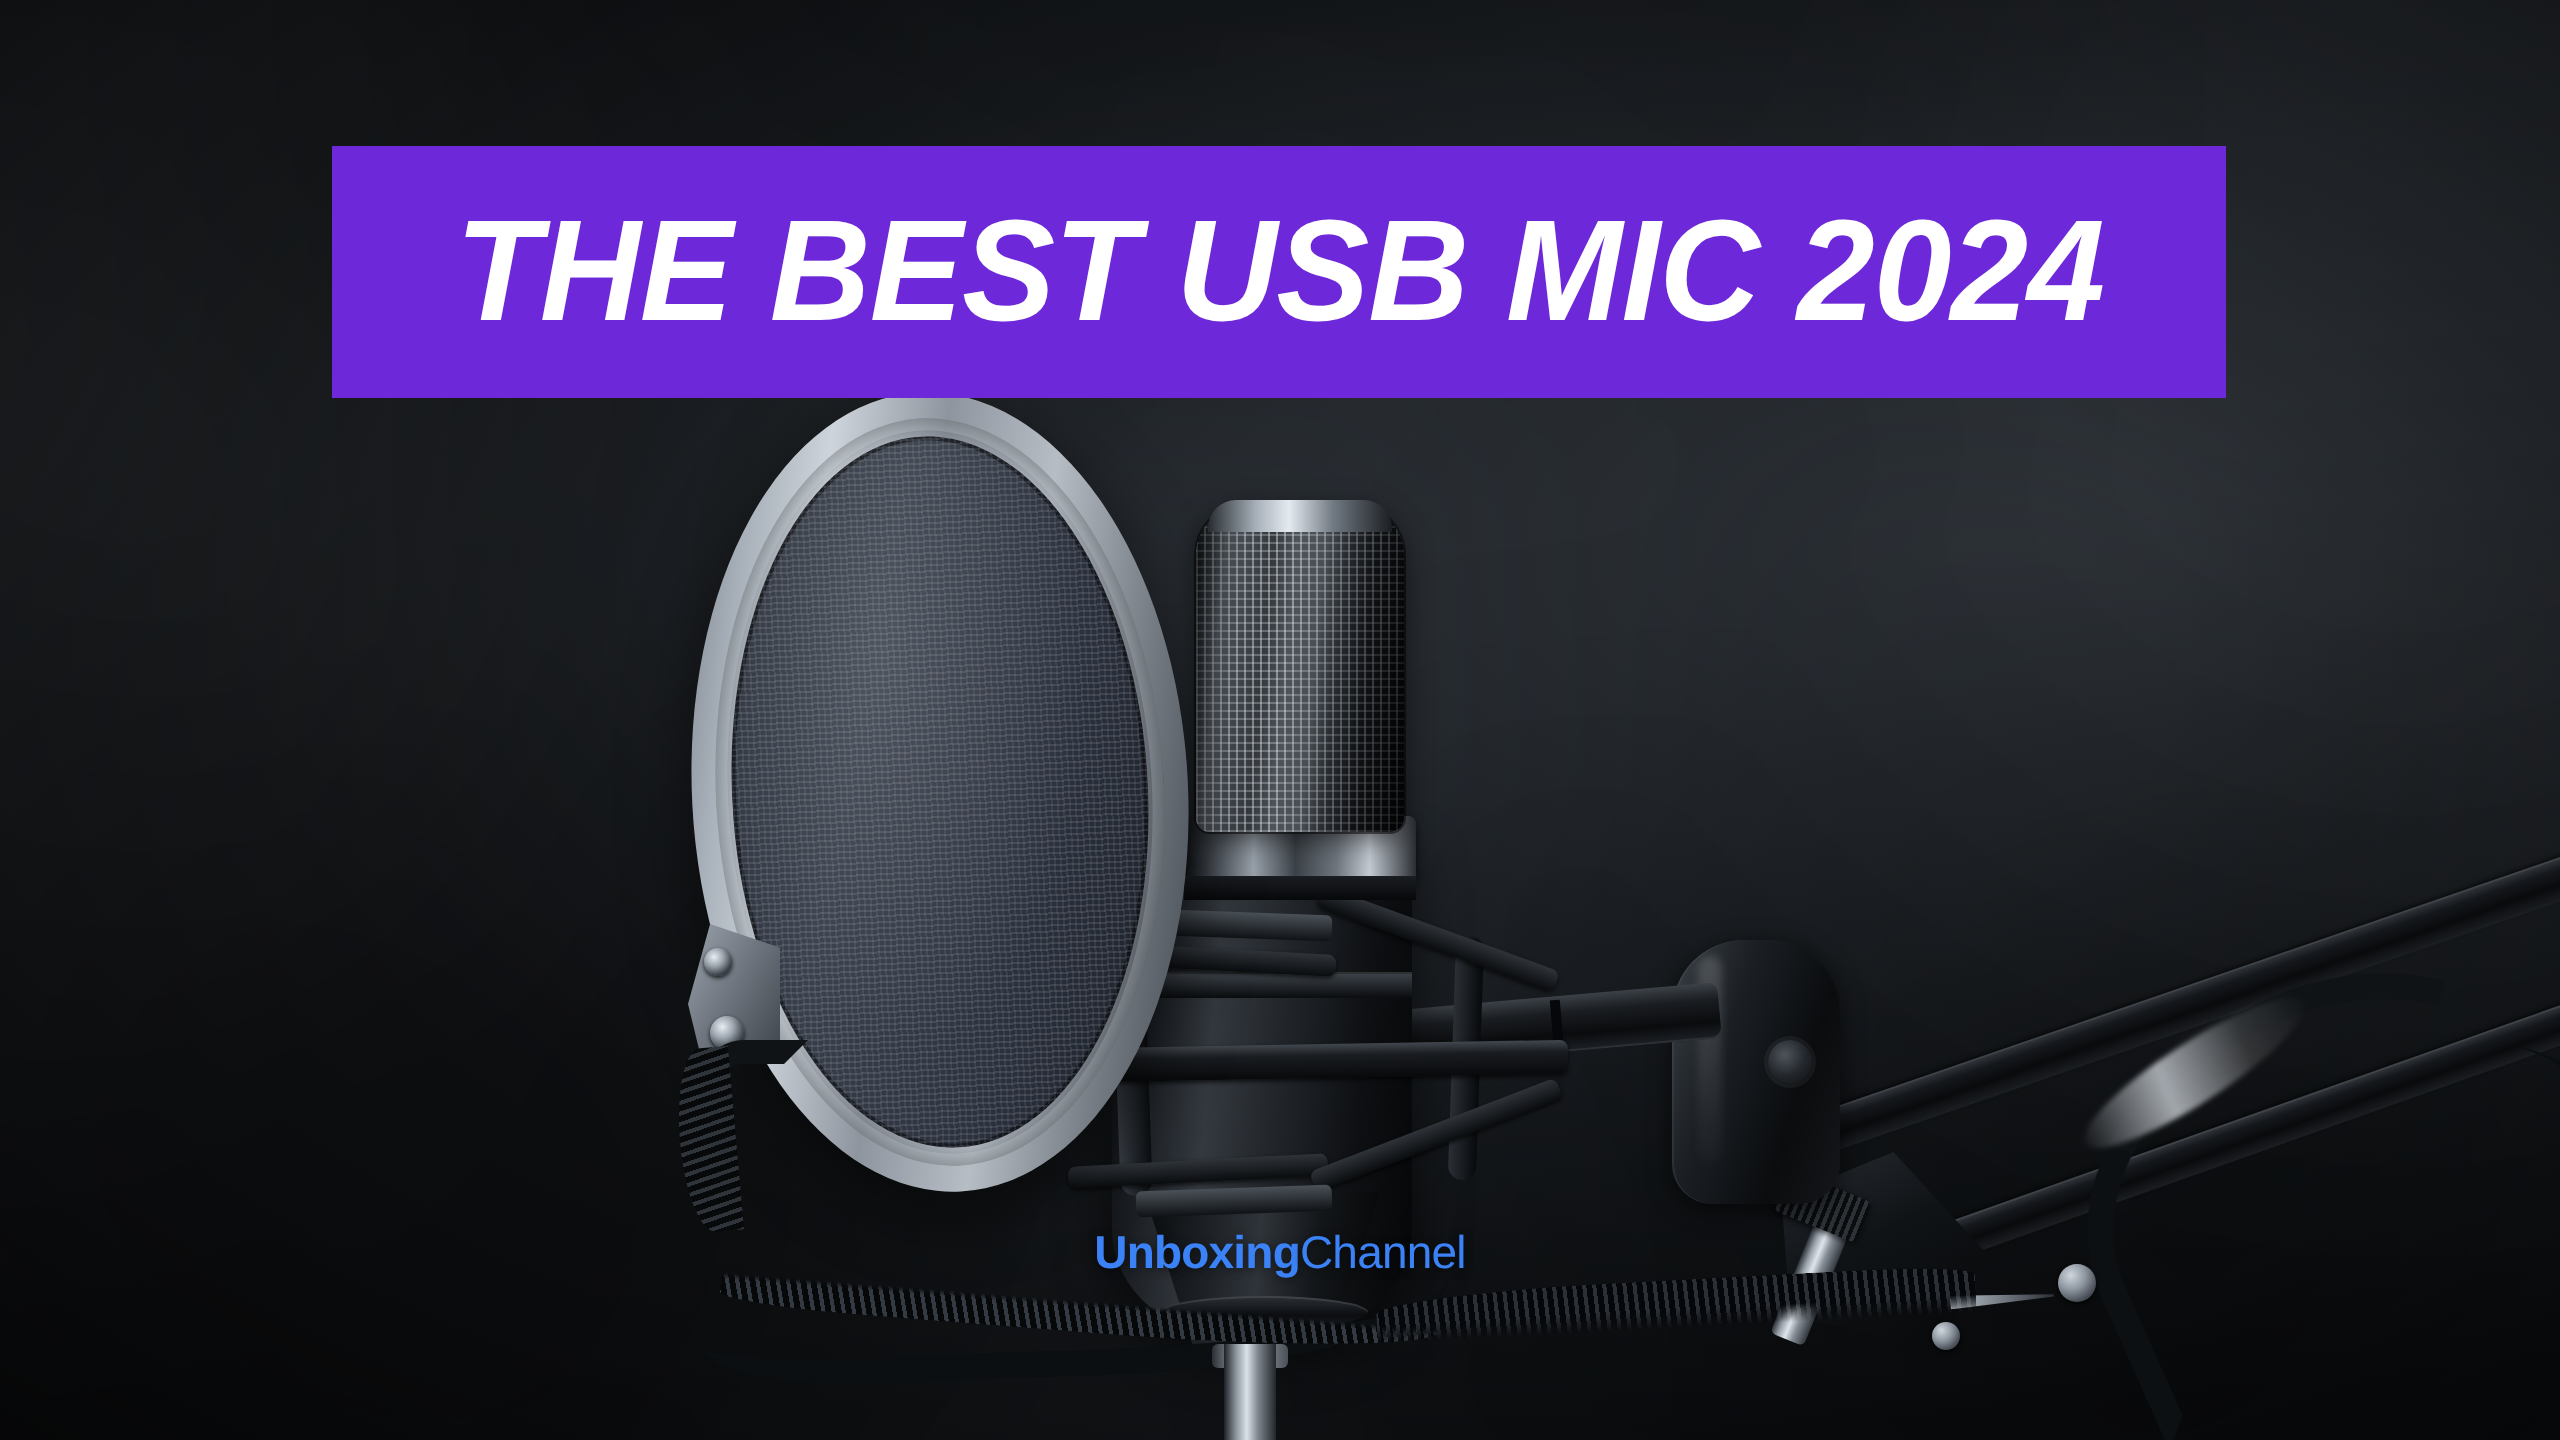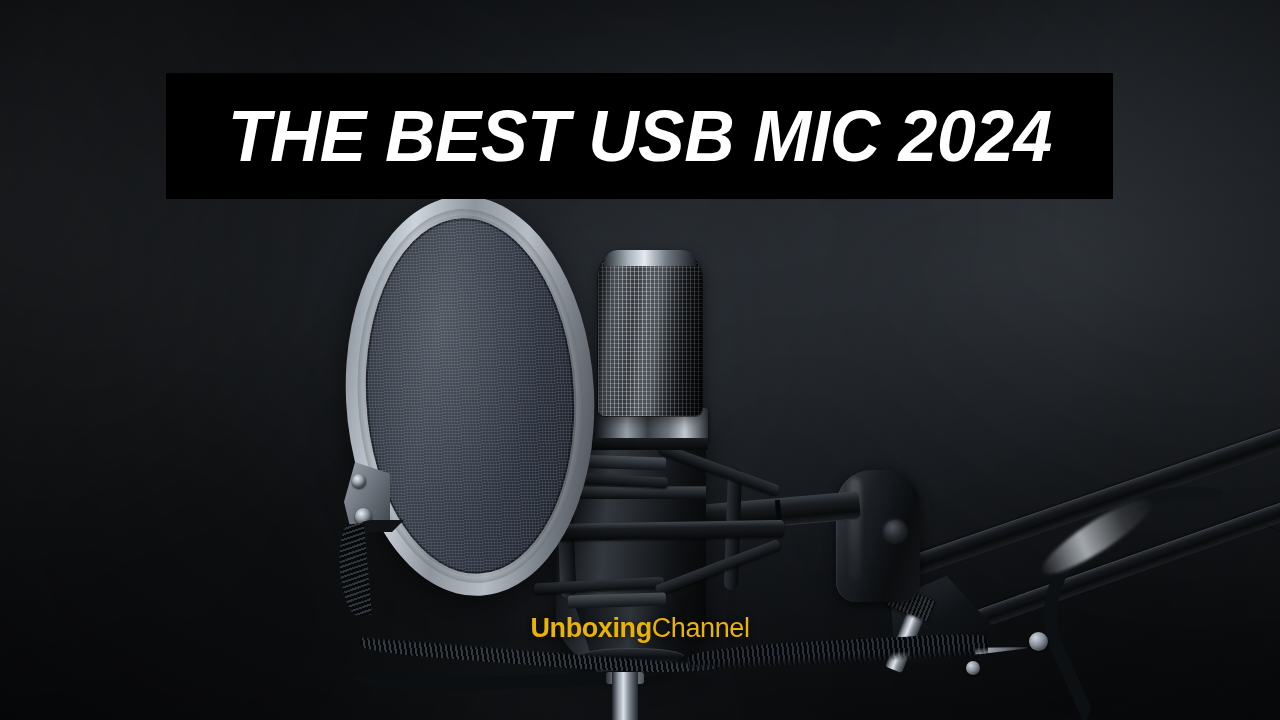--- a/index.html
+++ b/index.html
@@ -355,42 +355,42 @@
   #stand-collar {
     position:absolute; left:606px; top:672px;
     width:38px; height:12px; border-radius:3px;
     background:linear-gradient(90deg,#2a2f35,#b8c0c8 42%,#4a5057 100%);
   }
 
   
   #title-banner {
     position:absolute; left:166px; top:73px;
     width:947px; height:126px;
-    background:#000000;
+    background:#6d28d9;
     display:flex; align-items:center; justify-content:center;
   }
   #title-text {
     color:#ffffff;
     font-family:"Liberation Sans", sans-serif;
     font-size:72px;
     font-weight:bold;
     font-style:italic;
     letter-spacing:-0.5px;
     line-height:1;
     white-space:nowrap;
     transform:scaleX(.97);
   }
 
   
   #watermark {
     position:absolute; left:0; top:615px; width:1280px;
     text-align:center;
-    font-size:27px;
+    font-size:23px;
     line-height:1;
-    color:#eab308;
+    color:#3b82f6;
     letter-spacing:-0.4px;
     text-shadow:0 1px 5px rgba(0,0,0,.55);
     white-space:nowrap;
   }
   #watermark-bold   { font-weight:bold; }
   #watermark-normal { font-weight:normal; }
 </style>
 </head>
 <body>
 

